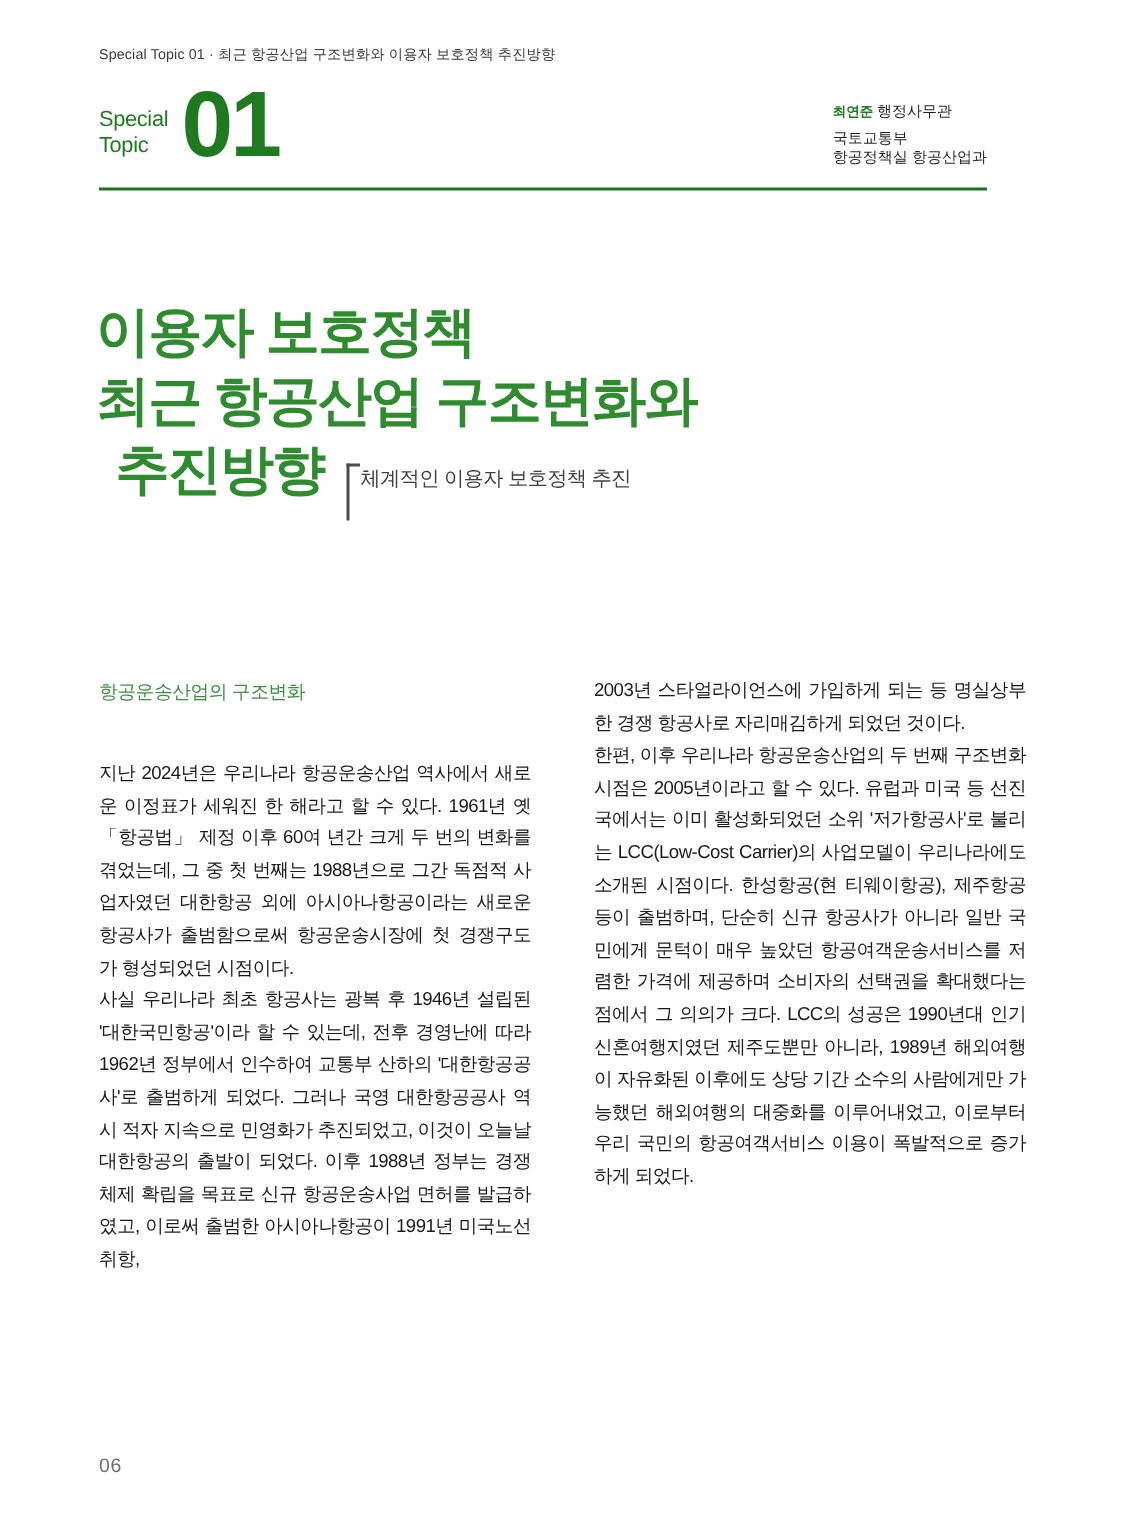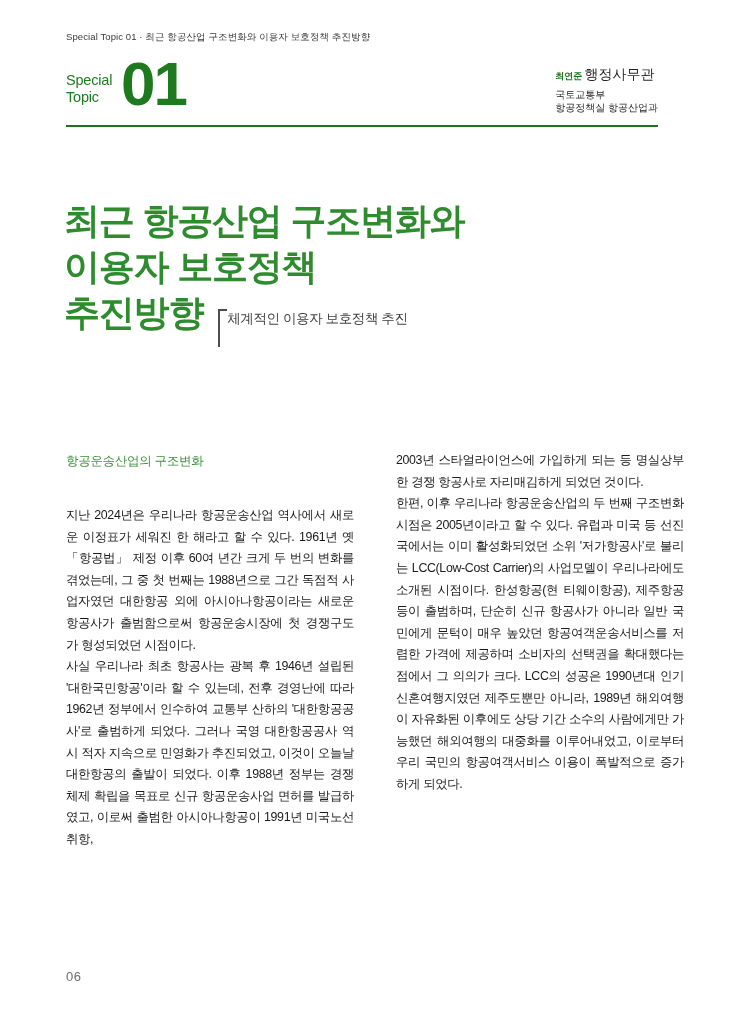--- a/index.html
+++ b/index.html
@@ -87,21 +87,21 @@
     white-space: nowrap;
   }
   .author-name-line { margin-bottom: 5px; }
   .author-name {
     color: #1f7a1f;
     font-weight: bold;
     font-size: 9px;
   }
   .author-rank {
     color: #231f20;
-    font-size: 14px;
+    font-size: 10px;
   }
   .author-org { display: block; font-size: 10px; line-height: 13px; }
 
   
   .title-block {
     position: absolute;
     left: 64px;
     top: 198px;
     width: 620px;
   }
@@ -111,21 +111,21 @@
     font-weight: bold;
     color: #2e8b2e;
     letter-spacing: -1.2px;
     white-space: nowrap;
   }
 
   .title-last-row {
     display: flex;
     align-items: flex-start;
   }
-  .title-last-row .title-line { margin-right: 10px; }
+  .title-last-row .title-line { margin-right: 10px; margin-left: 13px; }
 
   .subtitle-wrap {
     display: flex;
     align-items: flex-start;
     padding-top: 17px;
   }
   .subtitle-bracket {
     position: relative;
     width: 14px;
     height: 40px;
@@ -223,22 +223,22 @@
   <div class="author">
     <div class="author-name-line">
       <span class="author-name">최연준</span>
       <span class="author-rank">행정사무관</span>
     </div>
     <span class="author-org">국토교통부</span>
     <span class="author-org">항공정책실 항공산업과</span>
   </div>
 
   <div class="title-block">
+    <div class="title-line">이용자 보호정책</div>
     <div class="title-line">최근 항공산업 구조변화와</div>
-    <div class="title-line">이용자 보호정책</div>
     <div class="title-last-row">
       <div class="title-line">추진방향</div>
       <div class="subtitle-wrap">
         <div class="subtitle-bracket"></div>
         <div class="subtitle-text">
           <span>체계적인 이용자 보호정책 추진</span>
         </div>
       </div>
     </div>
   </div>

